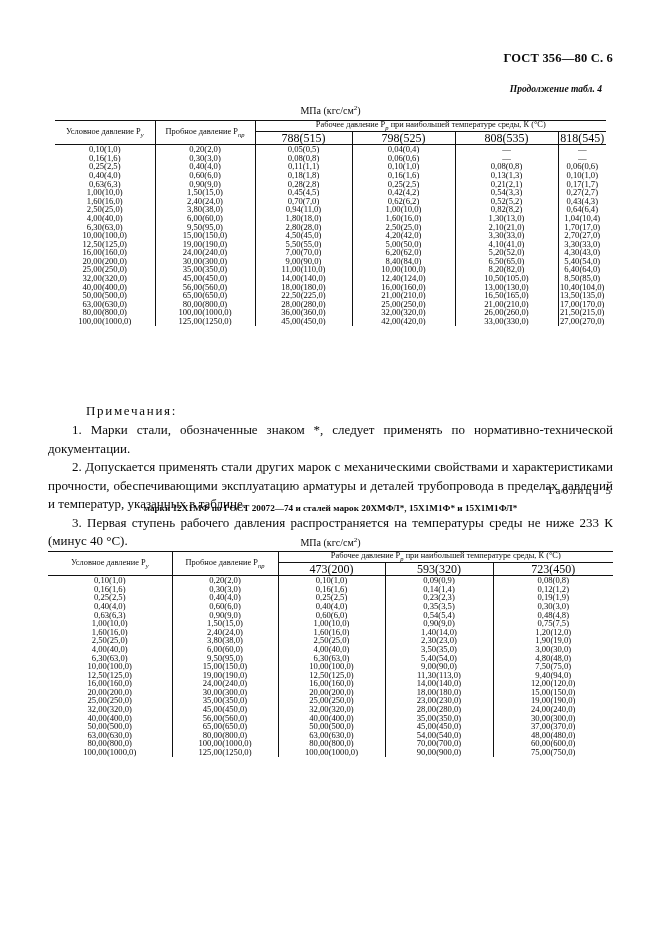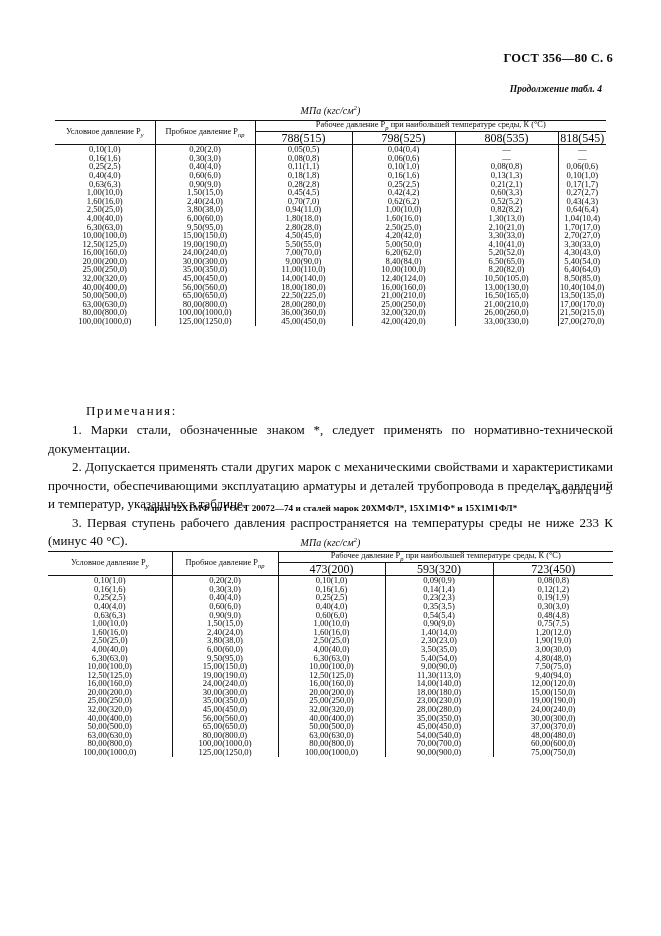--- a/index.html
+++ b/index.html
@@ -40,21 +40,20 @@
     right: 59px;
     font-size: 9.5px;
     font-style: italic;
     font-weight: bold;
     white-space: nowrap;
   }
   .units-line {
     text-align: center;
     font-size: 10px;
     white-space: nowrap;
-    font-style: italic;
   }
   .units-line sup { font-size: 7px; }
 
   
   table.gost {
     border-collapse: collapse;
     table-layout: fixed;
     font-size: 8.6px;
     width: 100%;
   }
@@ -221,21 +220,21 @@
             <td class="data-cell vline">0,28(2,8)</td>
             <td class="data-cell vline">0,25(2,5)</td>
             <td class="data-cell vline">0,21(2,1)</td>
             <td class="data-cell vline">0,17(1,7)</td>
           </tr>
           <tr>
             <td class="data-cell">1,00(10,0)</td>
             <td class="data-cell vline">1,50(15,0)</td>
             <td class="data-cell vline">0,45(4,5)</td>
             <td class="data-cell vline">0,42(4,2)</td>
-            <td class="data-cell vline">0,60(3,3)</td>
+            <td class="data-cell vline">0,54(3,3)</td>
             <td class="data-cell vline">0,27(2,7)</td>
           </tr>
           <tr>
             <td class="data-cell">1,60(16,0)</td>
             <td class="data-cell vline">2,40(24,0)</td>
             <td class="data-cell vline">0,70(7,0)</td>
             <td class="data-cell vline">0,62(6,2)</td>
             <td class="data-cell vline">0,52(5,2)</td>
             <td class="data-cell vline">0,43(4,3)</td>
           </tr>

